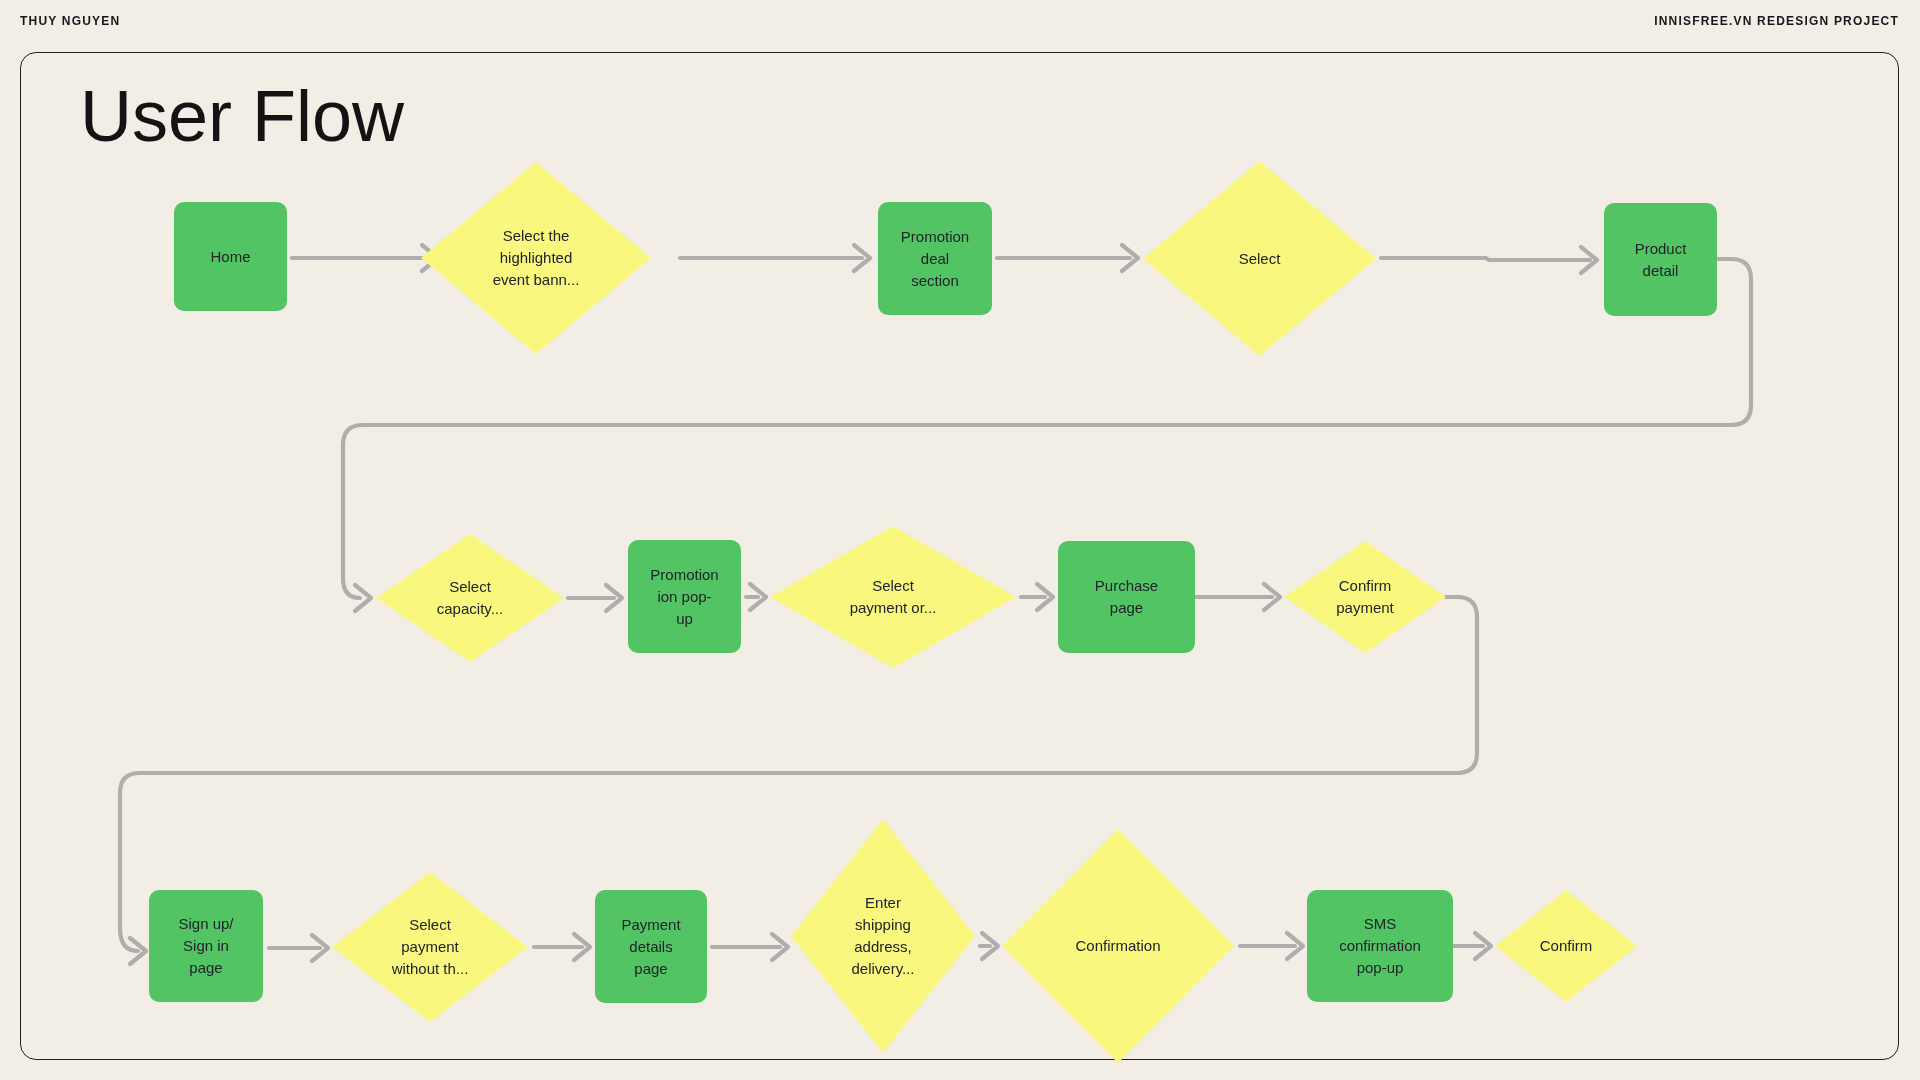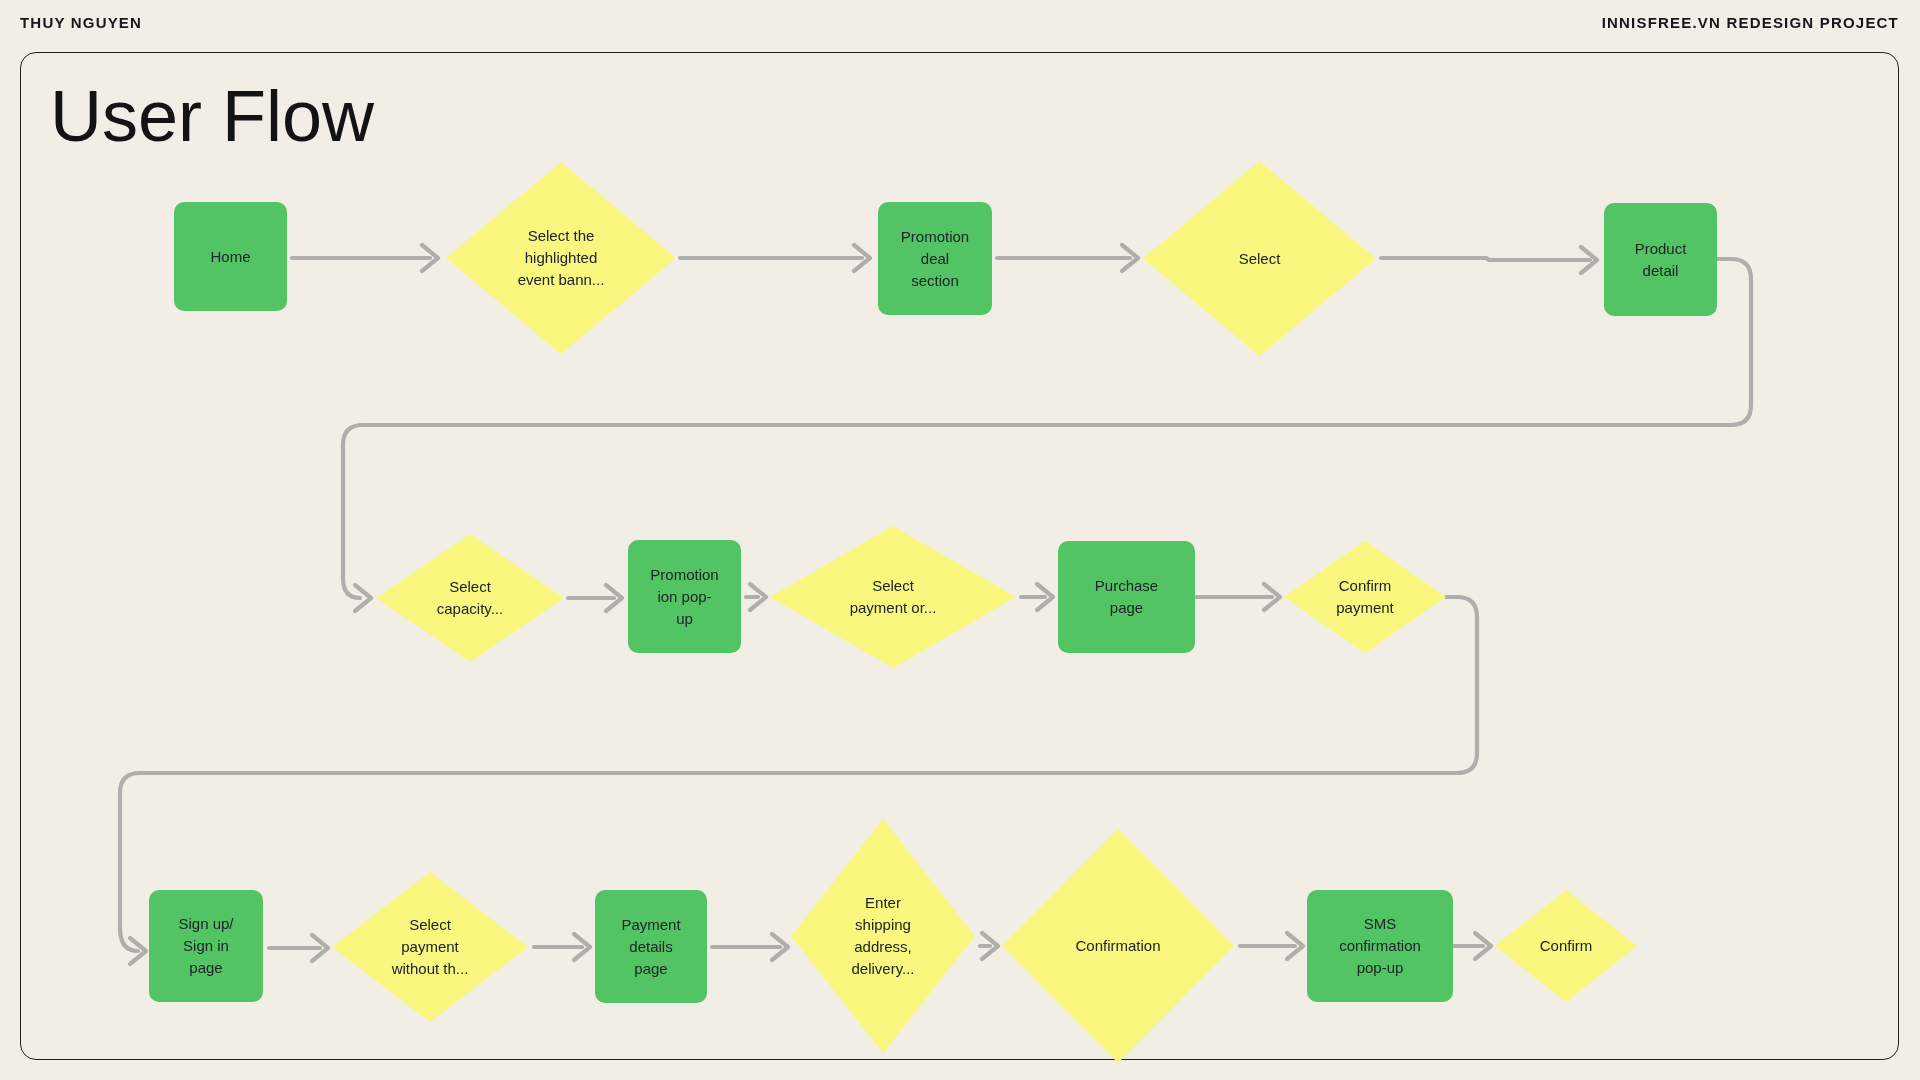--- a/index.html
+++ b/index.html
@@ -9,29 +9,29 @@
   *{box-sizing:border-box; margin:0; padding:0;}
   html,body{width:1920px; height:1080px; overflow:hidden;}
   body{
     background:var(--bg);
     font-family:"Liberation Sans", sans-serif;
     position:relative;
   }
   .hdr{
     position:absolute; top:14px; left:20px; right:21px;
     display:flex; justify-content:space-between;
-    font-size:15px; font-weight:700; letter-spacing:1.2px;
+    font-size:12px; font-weight:700; letter-spacing:1.2px;
     color:var(--ink);
   }
   .frame{
     position:absolute; left:20px; top:52px; width:1879px; height:1008px;
     border:1.5px solid var(--line); border-radius:16px;
   }
   .title{
-    position:absolute; left:50px; top:80px;
+    position:absolute; left:80px; top:80px;
     font-size:72px; font-weight:400; letter-spacing:0px;
     color:#131313; line-height:1;
   }
   svg.wires{position:absolute; left:0; top:0; width:1920px; height:1080px;}
   svg.wires path{fill:none; stroke:var(--arrow); stroke-width:4.2; stroke-linecap:round; stroke-linejoin:round;}
   .node{
     position:absolute; display:flex; align-items:center; justify-content:center;
     text-align:center; white-space:pre-line;
     font-size:15px; line-height:22px; color:var(--node_text);
   }
@@ -84,21 +84,21 @@
   <path d="M772,934 L788,947 L772,960"></path>
   <path d="M980,946 H990"></path>
   <path d="M982,933 L998,946 L982,959"></path>
   <path d="M1240,946 H1295"></path>
   <path d="M1287,933 L1303,946 L1287,959"></path>
   <path d="M1450,946 H1483"></path>
   <path d="M1475,933 L1491,946 L1475,959"></path>
 </svg>
 
 <div class="node page" style="left:174px;top:202px;width:113px;height:109px">Home</div>
-<div class="node decision" style="left:446px;top:162px;width:230px;height:192px">Select the
+<div class="node decision" style="left:421px;top:162px;width:230px;height:192px">Select the
 highlighted
 event bann...</div>
 <div class="node page" style="left:878px;top:202px;width:114px;height:113px">Promotion
 deal
 section</div>
 <div class="node decision" style="left:1143px;top:161px;width:233px;height:195px">Select</div>
 <div class="node page" style="left:1604px;top:203px;width:113px;height:113px">Product
 detail</div>
 
 <div class="node decision" style="left:376px;top:534px;width:188px;height:128px">Select

